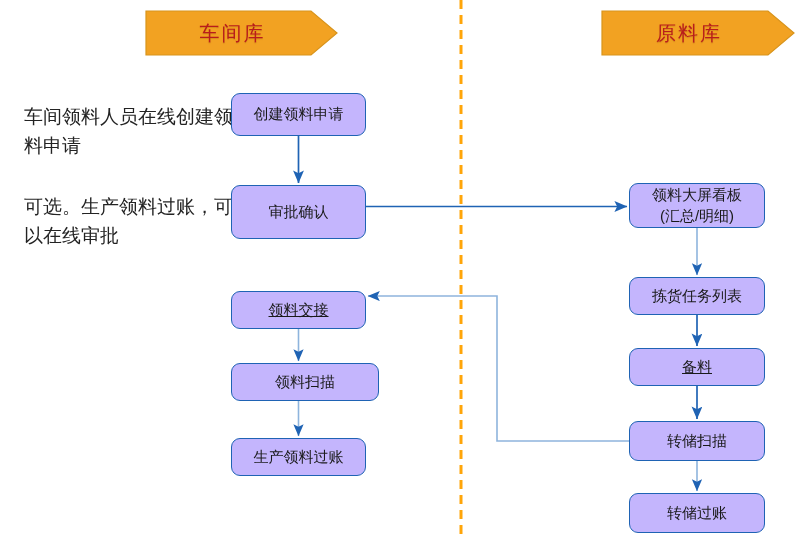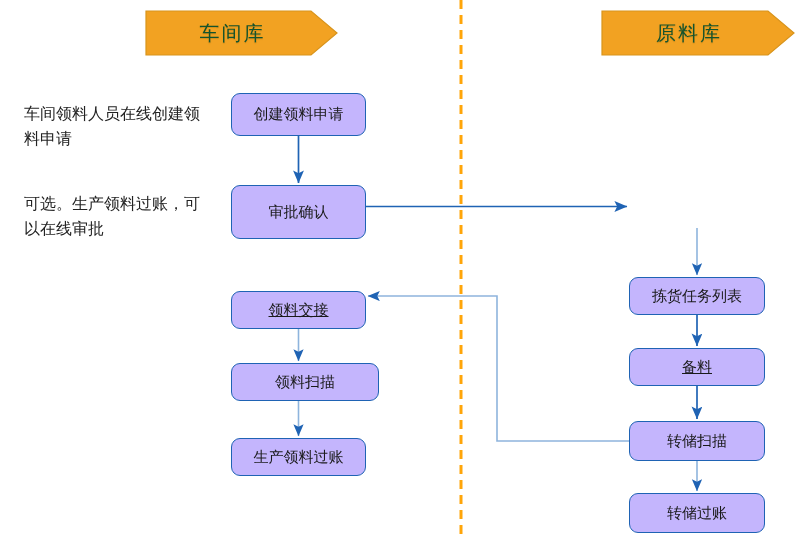--- a/index.html
+++ b/index.html
@@ -10,21 +10,21 @@
     font-family:"Liberation Sans","DejaVu Sans",sans-serif;
     overflow:hidden;
     position:relative;
   }
   #stage{position:absolute;left:0;top:0;width:800px;height:539px;}
 
   
   .banner{
     position:absolute;
     display:flex;align-items:center;justify-content:center;
-    color:#14532d;
+    color:#b91c1c;
     font-size:20px;
     letter-spacing:2px;
     box-sizing:border-box;
   }
   .banner .bshape{
     position:absolute;left:0;top:0;width:100%;height:100%;
   }
   .banner .blabel{
     position:relative;z-index:2;
     margin-right:18px;
@@ -42,21 +42,21 @@
     font-size:15px;
     line-height:1.35;
     display:flex;align-items:center;justify-content:center;
     text-align:center;
     white-space:pre-line;
   }
 
   
   .note{
     position:absolute;
-    font-size:16px;
+    font-size:19px;
     line-height:1.55;
     color:#232323;
     white-space:pre-line;
   }
 
   
   #edges{position:absolute;left:0;top:0;width:800px;height:539px;pointer-events:none;}
 </style>
 </head>
 <body>
@@ -105,18 +105,20 @@
   <div class="note" id="note-0" style="left: 24px; top: 102px;">车间领料人员在线创建领
 料申请</div>
   <div class="note" id="note-1" style="left: 24px; top: 192px;">可选。生产领料过账，可
 以在线审批</div>
 
   <div class="node" id="node-0" style="left: 231px; top: 93px; width: 135px; height: 43px;">创建领料申请</div>
   <div class="node" id="node-1" style="left: 231px; top: 185px; width: 135px; height: 54px;">审批确认</div>
   <div class="node" id="node-2" style="left: 231px; top: 291px; width: 135px; height: 38px; text-decoration: underline;">领料交接</div>
   <div class="node" id="node-3" style="left: 231px; top: 363px; width: 148px; height: 38px;">领料扫描</div>
   <div class="node" id="node-4" style="left: 231px; top: 438px; width: 135px; height: 38px;">生产领料过账</div>
+  <div class="node" id="node-5" style="left: 629px; top: 183px; width: 136px; height: 45px;">领料大屏看板
+(汇总/明细)</div>
   <div class="node" id="node-6" style="left: 629px; top: 277px; width: 136px; height: 38px;">拣货任务列表</div>
   <div class="node" id="node-7" style="left: 629px; top: 348px; width: 136px; height: 38px; text-decoration: underline;">备料</div>
   <div class="node" id="node-8" style="left: 629px; top: 421px; width: 136px; height: 40px;">转储扫描</div>
   <div class="node" id="node-9" style="left: 629px; top: 493px; width: 136px; height: 40px;">转储过账</div>
 
 </div>
 
 </body></html>

